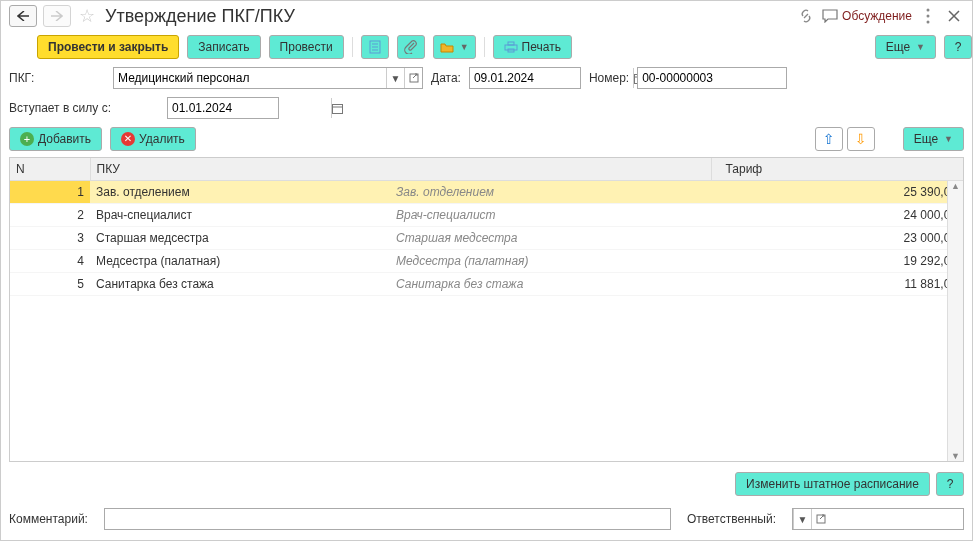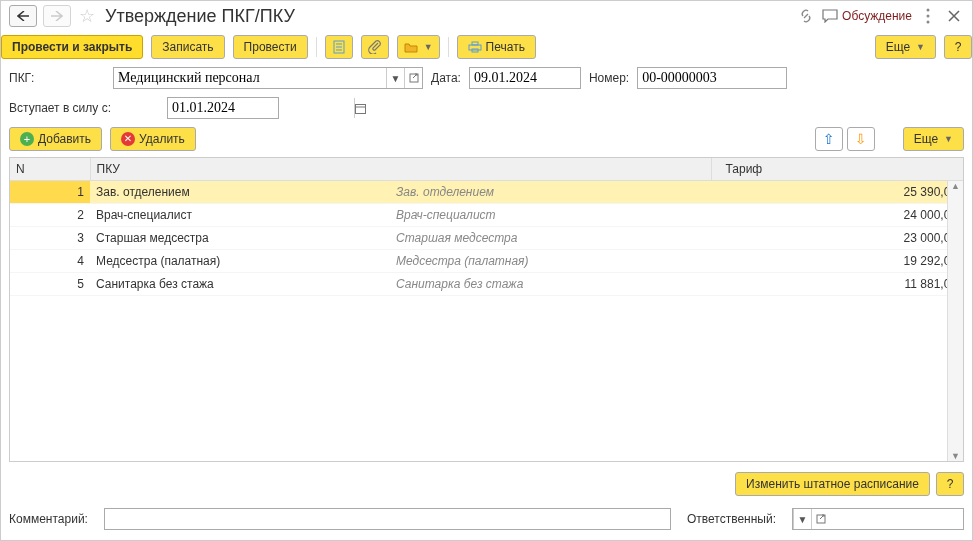--- a/index.html
+++ b/index.html
@@ -6,31 +6,31 @@
   html, body { margin:0; padding:0; font-family: Arial, sans-serif; font-size:12px; color:#333; background:#fff; }
   .window { width:973px; height:541px; border:1px solid #ccc; display:flex; flex-direction:column; }
   .titlebar { display:flex; align-items:center; padding:4px 8px; gap:6px; }
   .nav-btn { width:28px; height:22px; border:1px solid #aaa; background:#f8f8f8; border-radius:3px; display:flex; align-items:center; justify-content:center; cursor:pointer; }
   .nav-btn.disabled { opacity:0.5; }
   .star { width:20px; height:20px; display:flex; align-items:center; justify-content:center; color:#ccc; font-size:18px; }
   .title { font-size:18px; color:#333; margin-left:2px; flex:0 0 auto; }
   .titlebar-spacer { flex:1; }
   .title-icon { width:20px; height:20px; display:flex; align-items:center; justify-content:center; color:#777; cursor:pointer; }
   .discussion { display:flex; align-items:center; gap:4px; color:#7f1d1d; cursor:pointer; }
-  .toolbar { display:flex; align-items:center; padding:4px 0; gap:8px; }
-  .btn { height:24px; padding:0 10px; border:1px solid #aaa; background:#fde047; border-radius:3px; display:inline-flex; align-items:center; gap:4px; cursor:pointer; font-size:12px; }
+  .toolbar { display:flex; align-items:center; padding:4px 0; gap:8px;margin-left:36px; }
+  .btn { height:24px; padding:0 10px; border:1px solid #aaa; background:#5eead4; border-radius:3px; display:inline-flex; align-items:center; gap:4px; cursor:pointer; font-size:12px; }
   .btn.primary { background:#ffdd2d; border-color:#c9a400; font-weight:bold; }
   .btn.icon-only { width:28px; padding:0; justify-content:center; }
   .btn .chev { font-size:9px; color:#666; margin-left:2px; }
   .toolbar-sep { width:1px; height:20px; background:#ddd; }
   .toolbar-spacer { flex:1; }
   .form-row { display:flex; align-items:center; padding:4px 8px; gap:8px; }
   .label { color:#333; }
   .input-wrap { display:flex; align-items:center; border:1px solid #aaa; height:22px; background:#fff; }
-  .input-wrap input { border:none; outline:none; padding:0 4px; font-size:14px; height:20px; background:transparent;font-family:Liberation Serif, serif; }
+  .input-wrap input { border:none; outline:none; padding:0 4px; font-size:12px; height:20px; background:transparent; }
   .input-btn { width:18px; height:20px; display:flex; align-items:center; justify-content:center; border-left:1px solid #ccc; font-size:10px; color:#555; cursor:pointer; }
   .row2 { display:flex; align-items:center; padding:4px 8px; gap:8px; }
   .add-btn .plus-ico { width:14px; height:14px; border-radius:50%; background:#4caf50; color:#fff; display:flex; align-items:center; justify-content:center; font-size:11px; line-height:1; }
   .del-btn .x-ico { width:14px; height:14px; border-radius:50%; background:#e53935; color:#fff; display:flex; align-items:center; justify-content:center; font-size:10px; line-height:1; }
   .arrow-btns { display:flex; gap:4px; }
   .arrow-btn { width:28px; height:24px; border:1px solid #aaa; background:#fff; border-radius:3px; display:flex; align-items:center; justify-content:center; font-size:14px; cursor:pointer; }
   .arrow-up { color:#1976d2; }
   .arrow-down { color:#ff9800; }
   .table-wrap { flex:1; margin:2px 8px 4px 8px; border:1px solid #ccc; display:flex; flex-direction:column; overflow:hidden; }
   table { width:100%; border-collapse:collapse; table-layout:fixed; }

